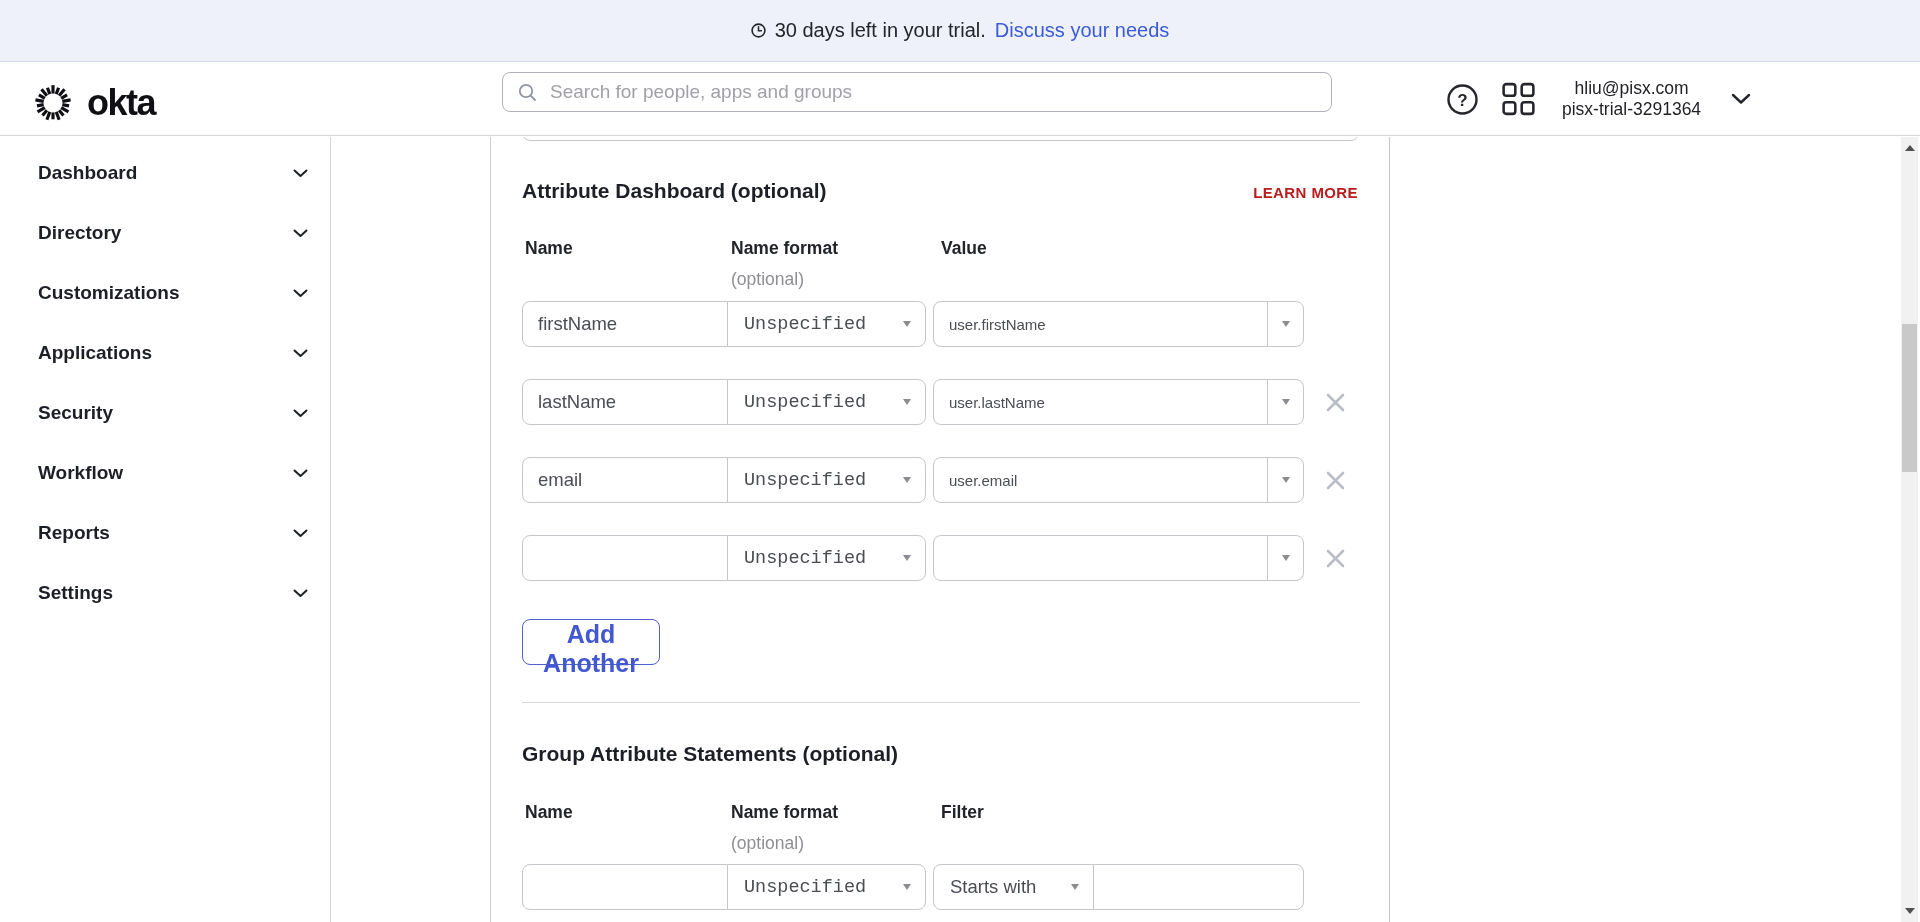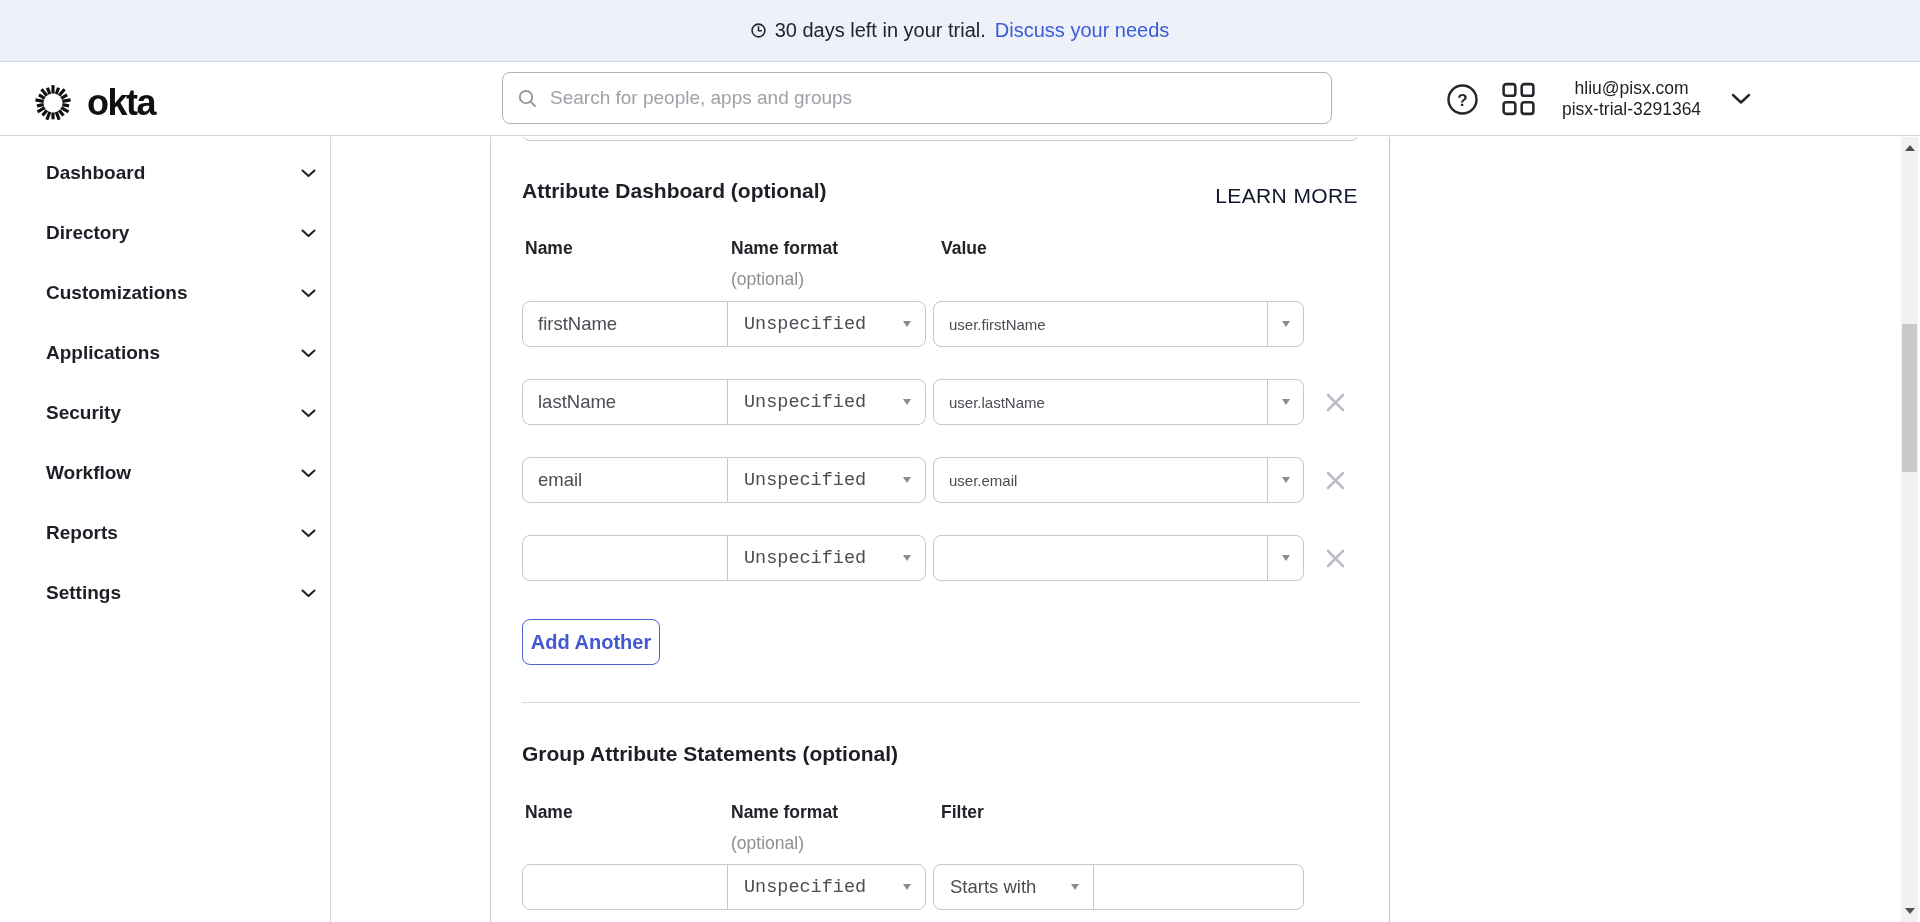--- a/index.html
+++ b/index.html
@@ -11,51 +11,51 @@
   .banner { position:absolute; left:0; top:0; width:1920px; height:62px; background:#eef0fa;
             border-bottom:1px solid #d3d8ec; display:flex; align-items:center; justify-content:center; gap:9px; }
   .banner .msg { font-size:20px; color:#23252b; }
   .banner .lnk { font-size:20px; color:#3b5bd8; cursor:pointer; text-decoration:none; }
   .clock-svg { display:block; }
 
   
   .header { position:absolute; left:0; top:62px; width:1920px; height:74px; background:#fff; border-bottom:1px solid #d5d5d9; }
   .logo { position:absolute; left:32px; top:20px; display:flex; align-items:center; gap:13px; }
   .logo-word { font-size:36px; font-weight:700; letter-spacing:-1.5px; color:#0f0f14; line-height:40px; }
-  .search { position:absolute; left:502px; top:10px; width:830px; height:52px; border:1px solid #b1b1b9; border-radius:8px;
+  .search { position:absolute; left:502px; top:10px; width:830px; height:40px; border:1px solid #b1b1b9; border-radius:8px;
             background:#fff; display:flex; align-items:center; padding:0 14px; gap:12px; }
   .search input { flex:1; border:none; outline:none; font-size:19px; color:#3c3c42; font-family:"Liberation Sans",sans-serif; background:transparent; }
   .search input::placeholder { color:#a0a0a8; }
   .hdr-right { position:absolute; left:1446px; top:0; height:74px; display:flex; align-items:center; gap:22px; }
   .help-btn, .apps-btn { cursor:pointer; display:flex; align-items:center; justify-content:center; }
   .acct { text-align:center; font-size:17.5px; color:#1f1f24; line-height:21px; cursor:pointer; padding:0 4px; }
   .hdr-chev { cursor:pointer; display:flex; align-items:center; margin-left:4px; }
 
   
   .sidebar { position:absolute; left:0; top:137px; width:330px; height:785px; background:#fff; }
   .side-line { position:absolute; left:330px; top:137px; width:1px; height:785px; background:#d6d6d9; }
-  .side-item { position:absolute; left:46px; width:270px; height:26px; display:flex; align-items:center; justify-content:space-between; cursor:pointer;text-align:right; }
+  .side-item { position:absolute; left:38px; width:270px; height:26px; display:flex; align-items:center; justify-content:space-between; cursor:pointer;text-align:right; }
   .side-item span.lbl { font-size:19px; font-weight:600; color:#1d1f26; }
   .side-item:nth-of-type(1){ top:23px; } .side-item:nth-of-type(2){ top:83px; }
   .side-item:nth-of-type(3){ top:143px; } .side-item:nth-of-type(4){ top:203px; }
   .side-item:nth-of-type(5){ top:263px; } .side-item:nth-of-type(6){ top:323px; }
   .side-item:nth-of-type(7){ top:383px; } .side-item:nth-of-type(8){ top:443px; }
 
   
   .content { position:absolute; left:331px; top:137px; width:1589px; height:785px; background:#fff; overflow:hidden; }
   .panel-line-left  { position:absolute; left:159px; top:0; width:1px; height:785px; background:#cfcfd3; }
   .panel-line-right { position:absolute; left:1058px; top:0; width:1px; height:785px; background:#c6c6ca; }
 
   
   .form { position:absolute; left:191px; top:0; width:838px; height:785px; }
   .cutoff-box { position:absolute; left:0; top:-42px; width:837px; height:46px; border:1px solid #c6c6cc; border-radius:8px; background:#fff; }
 
   .sec-title { position:absolute; left:0; font-size:21px; font-weight:700; color:#1d1f26; }
   .t1 { top:42px; } .t2 { top:605px; }
-  .learn-more { position:absolute; right:2px; top:47px; font-size:21px; font-weight:400; letter-spacing:.4px; color:#0f172a; cursor:pointer; text-decoration:none; }
+  .learn-more { position:absolute; right:2px; top:47px; font-size:15px; font-weight:700; letter-spacing:.4px; color:#b91c1c; cursor:pointer; text-decoration:none; }
 
   .colhdr { position:absolute; font-size:17.5px; font-weight:600; color:#22242a; }
   .colnote { position:absolute; font-size:17.5px; color:#8e8e94; }
   .ch-a { top:101px; } .note-a { top:132px; }
   .ch-b { top:665px; } .note-b { top:696px; }
   .cx0 { left:3px; } .cx1 { left:209px; } .cx2 { left:419px; }
 
   .row { position:absolute; left:0; width:838px; height:46px; }
   .rw0 { top:164px; } .rw1 { top:242px; } .rw2 { top:320px; } .rw3 { top:398px; } .rwg { top:727px; }
 
@@ -68,21 +68,21 @@
   .fmt-sel { left:205px; width:199px; border-radius:0 8px 8px 0;font-family:Liberation Mono, monospace; }
   .caret { width:0; height:0; border-left:4.5px solid transparent; border-right:4.5px solid transparent; border-top:6px solid #8b8b91; }
   .combo { position:absolute; left:411px; width:371px; height:46px; border:1px solid #c6c6cc; border-radius:8px; background:#fff; }
   .combo input { position:absolute; left:0; top:0; width:334px; height:44px; border:none; outline:none; font-size:15px; color:#4b4d54;
                  font-family:"Liberation Sans",sans-serif; padding:0 15px; background:transparent; border-radius:8px 0 0 8px; }
   .combo .dd-btn { position:absolute; right:0; top:0; width:36px; height:44px; border-left:1px solid #c6c6cc;
                    display:flex; align-items:center; justify-content:center; cursor:pointer; border-radius:0 8px 8px 0; }
   .x-btn { position:absolute; left:800px; top:10px; width:26px; height:26px; display:flex; align-items:center; justify-content:center; cursor:pointer; }
 
   .add-btn { position:absolute; left:0; top:482px; width:138px; height:46px; background:#fff; border:1px solid #5060cf; border-radius:8px;
-             font-size:20px; font-weight:600; color:#4257d0; cursor:pointer; font-family:"Liberation Sans",sans-serif; }
+             font-size:25px; font-weight:600; color:#4257d0; cursor:pointer; font-family:"Liberation Sans",sans-serif; }
   .divider2 { position:absolute; left:0; top:565px; width:838px; height:1px; background:#dadadd; }
 
   
   .filt-sel { left:411px; width:161px; border-radius:8px 0 0 8px; }
   .filt-input { left:571px; width:211px; border-radius:0 8px 8px 0; }
 
   
   .scrollbar { position:absolute; left:1901px; top:137px; width:17px; height:785px; background:#f1f1f1; }
   .sb-arrow { position:absolute; left:0; width:17px; height:16px; display:flex; align-items:center; justify-content:center; cursor:pointer; }
   .sb-up { top:3px; } .sb-down { bottom:3px; }

